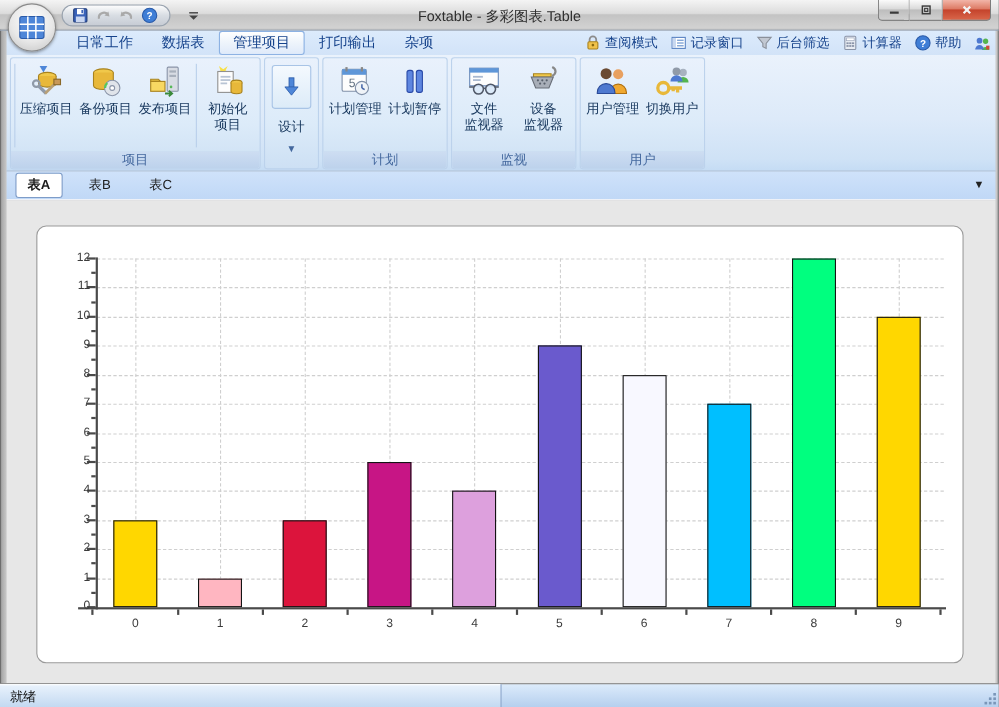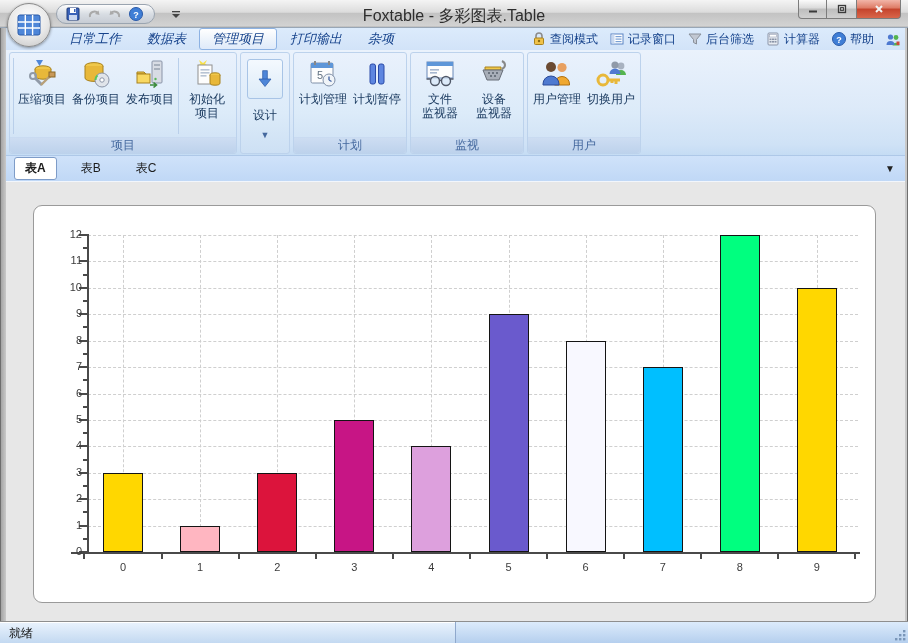--- a/index.html
+++ b/index.html
@@ -12,32 +12,32 @@
     border-bottom:1px solid #98a6b6; }
   .office-btn { position:absolute; left:7px; top:3px; width:44px; height:44px; border-radius:50%;
     background:radial-gradient(circle at 50% 35%,#ffffff,#e8e8e8 55%,#c2c2c2);
     border:1px solid #8a8a8a; box-shadow:0 1px 3px rgba(0,0,0,.4); z-index:20;
     display:flex; align-items:center; justify-content:center; cursor:default; }
   .qat { position:absolute; left:56px; top:4px; height:20px; display:flex; align-items:center; gap:5px;
     padding:0 10px 0 8px; border:1px solid #9aa4b0; border-radius:10px;
     background:linear-gradient(#fdfdfd,#d8dde3 50%,#c7ccd4); }
   .qat .icon, .qat-dd { width:16px; height:16px; display:inline-flex; }
   .qat-dd { position:absolute; left:168px; top:6px; cursor:default; }
-  .win-title { position:absolute; left:0; right:0; top:6px; text-align:center; font-size:16px; color:#2e2e2e; pointer-events:none; }
+  .win-title { position:absolute; left:0; right:0; top:6px; text-align:center; font-size:13px; color:#2e2e2e; pointer-events:none; }
   .win-controls { position:absolute; right:7px; top:0; display:flex; z-index:30; }
   .wc { width:29px; height:19px; border:1px solid #7c7c7c; border-top:none; display:flex; align-items:center; justify-content:center; }
   .wc.minimize { border-radius:0 0 0 4px; background:linear-gradient(#fbfbfb,#dadada 45%,#bdbdbd 50%,#d0d0d0); }
   .wc.restore  { background:linear-gradient(#fbfbfb,#dadada 45%,#bdbdbd 50%,#d0d0d0); border-left:none; border-right:none; }
   .wc.close    { width:45px; border-radius:0 0 4px 0; background:linear-gradient(#f2b5a8,#dd7a64 45%,#c4432c 50%,#d9664a); }
   .wc-icon { width:10px; height:10px; display:inline-flex; }
 
   
   .tabrow { position:absolute; top:28px; left:6px; right:3px; height:22px;
     background:linear-gradient(#dcebfc,#d2e3f8); display:flex; align-items:center; }
-  .rtabs { display:flex; margin-left:50px; height:100%; align-items:flex-start;font-style:italic; }
+  .rtabs { display:flex; margin-left:50px; height:100%; align-items:flex-start; }
   .rtab { padding:2px 13px; font-size:13px; color:#15428b; cursor:default; white-space:nowrap; }
   .rtab.active { background:linear-gradient(#ffffff,#eef4fb 50%,#dfeafa); border:1px solid #8db2e3; border-radius:3px; padding:1px 12px; }
   .rtools { margin-left:auto; display:flex; align-items:flex-end; gap:11px; padding-right:4px; }
   .rtool { display:flex; align-items:center; gap:3px; font-size:12px; color:#15428b; cursor:default; white-space:nowrap; }
   .rtool .icon { width:16px; height:16px; display:inline-flex; }
 
   
   .ribbon { position:absolute; top:50px; left:6px; right:3px; height:106px;
     background:linear-gradient(#eaf2fc,#ddeaf9 55%,#cfe2f6 90%,#c5dcf4);
     border-bottom:1px solid #aec8e8; display:flex; align-items:stretch; gap:3px; padding:2px 0 1px 3px; }

